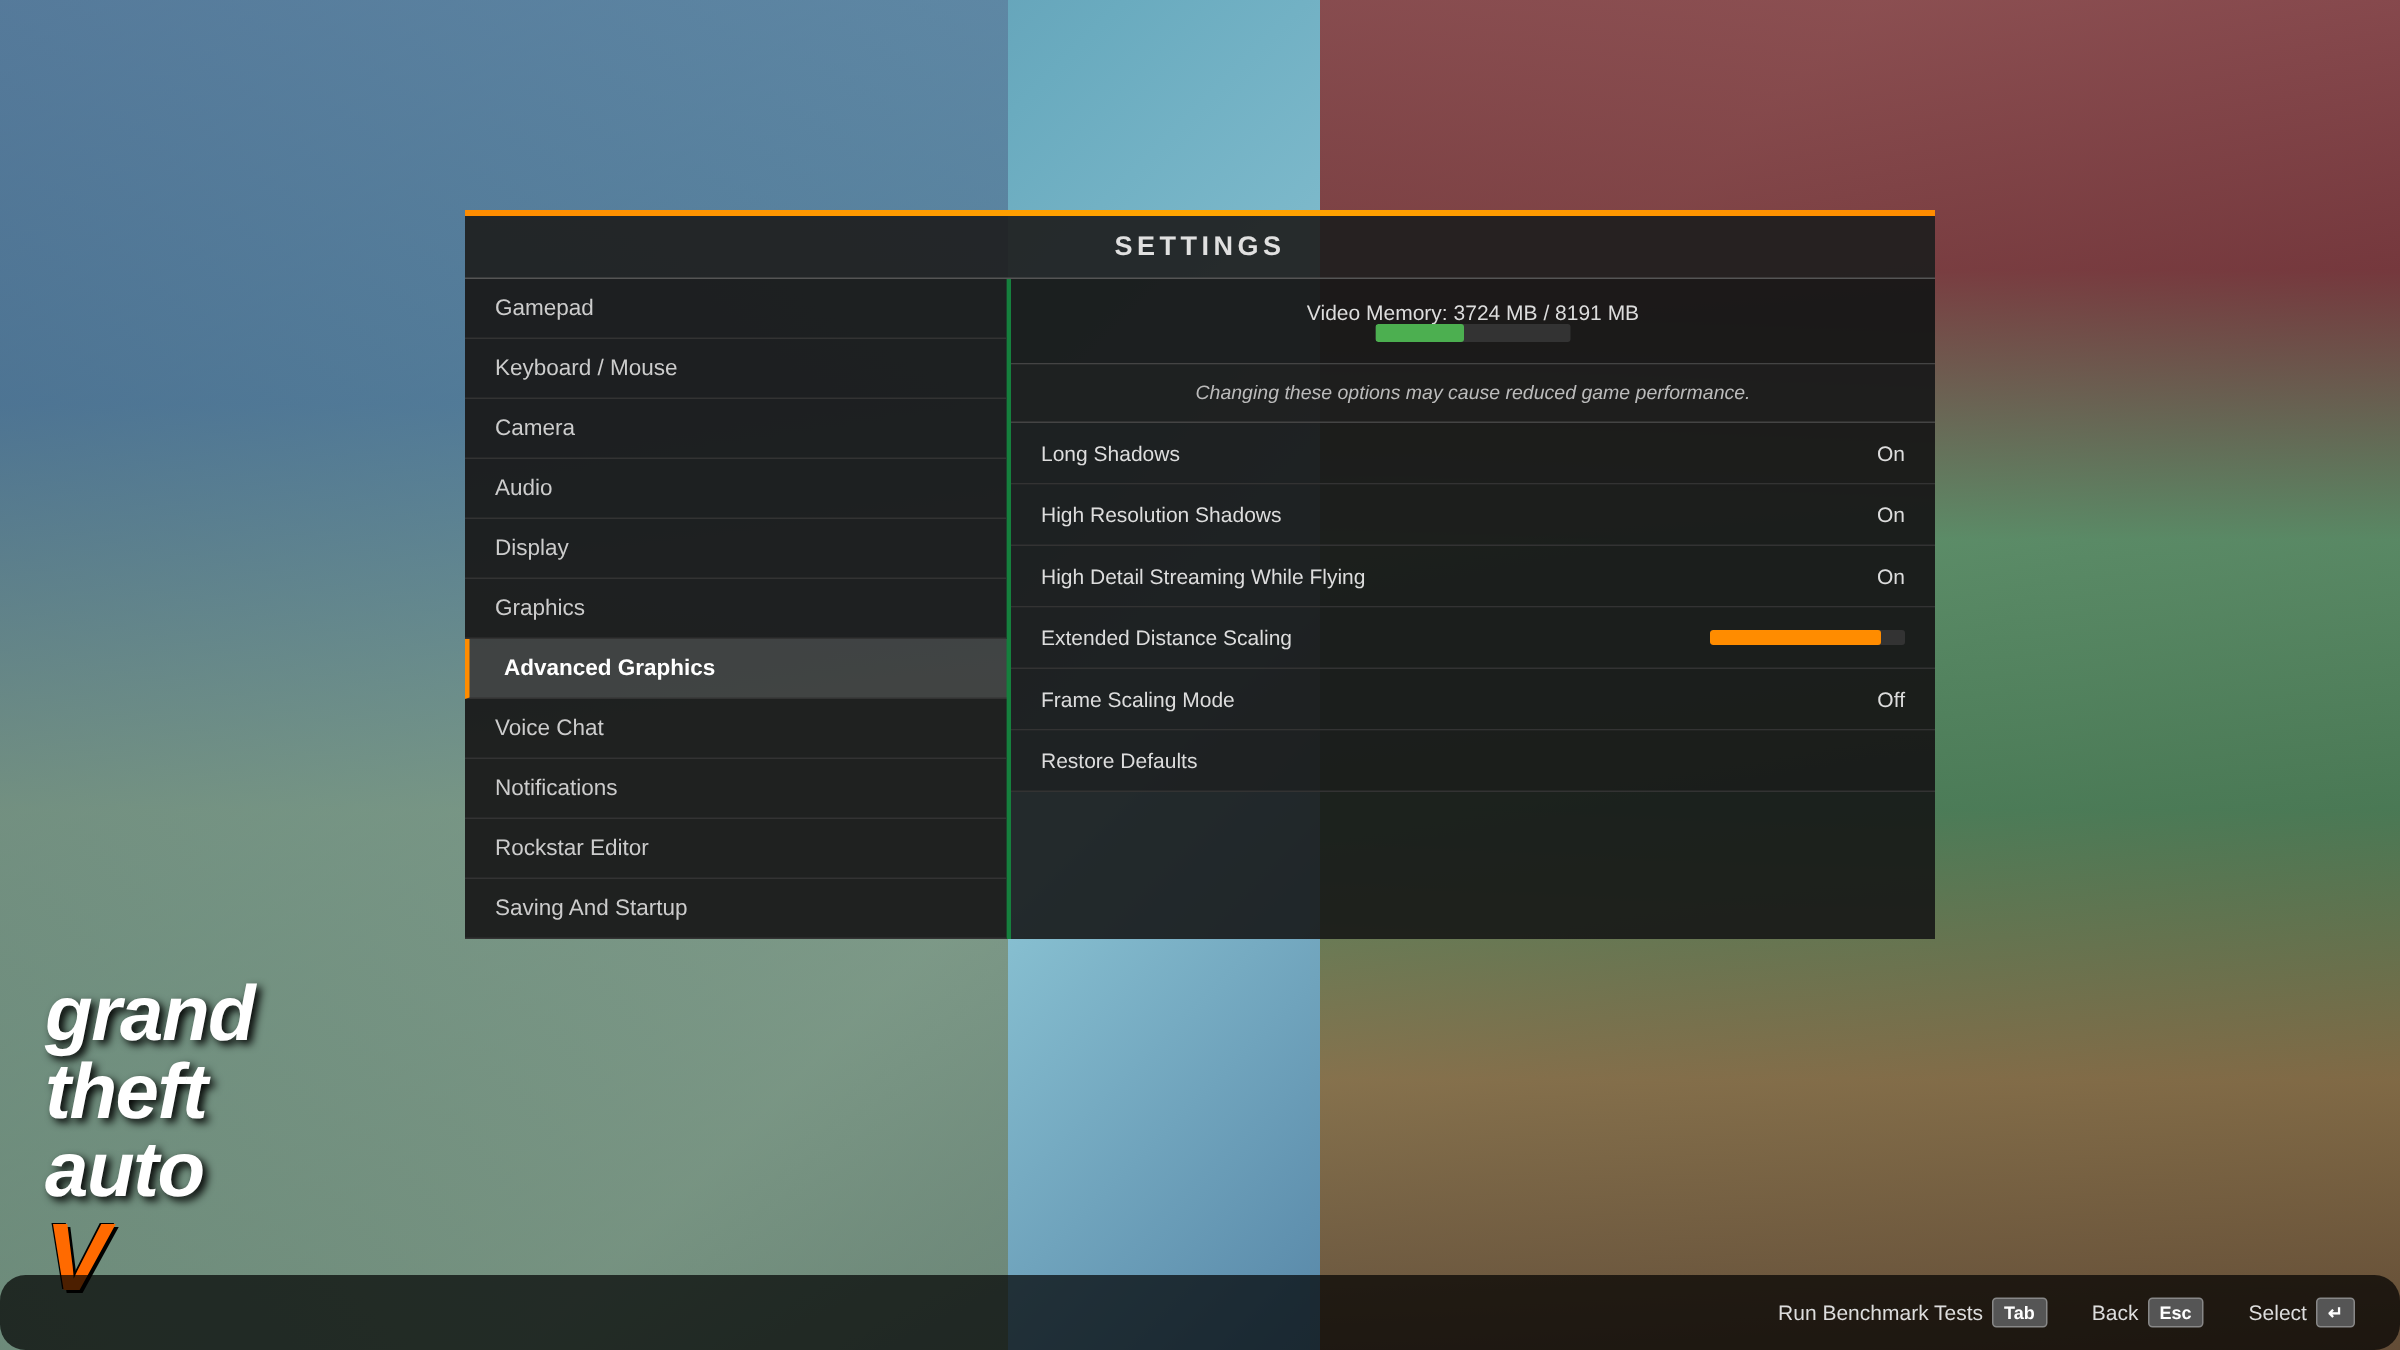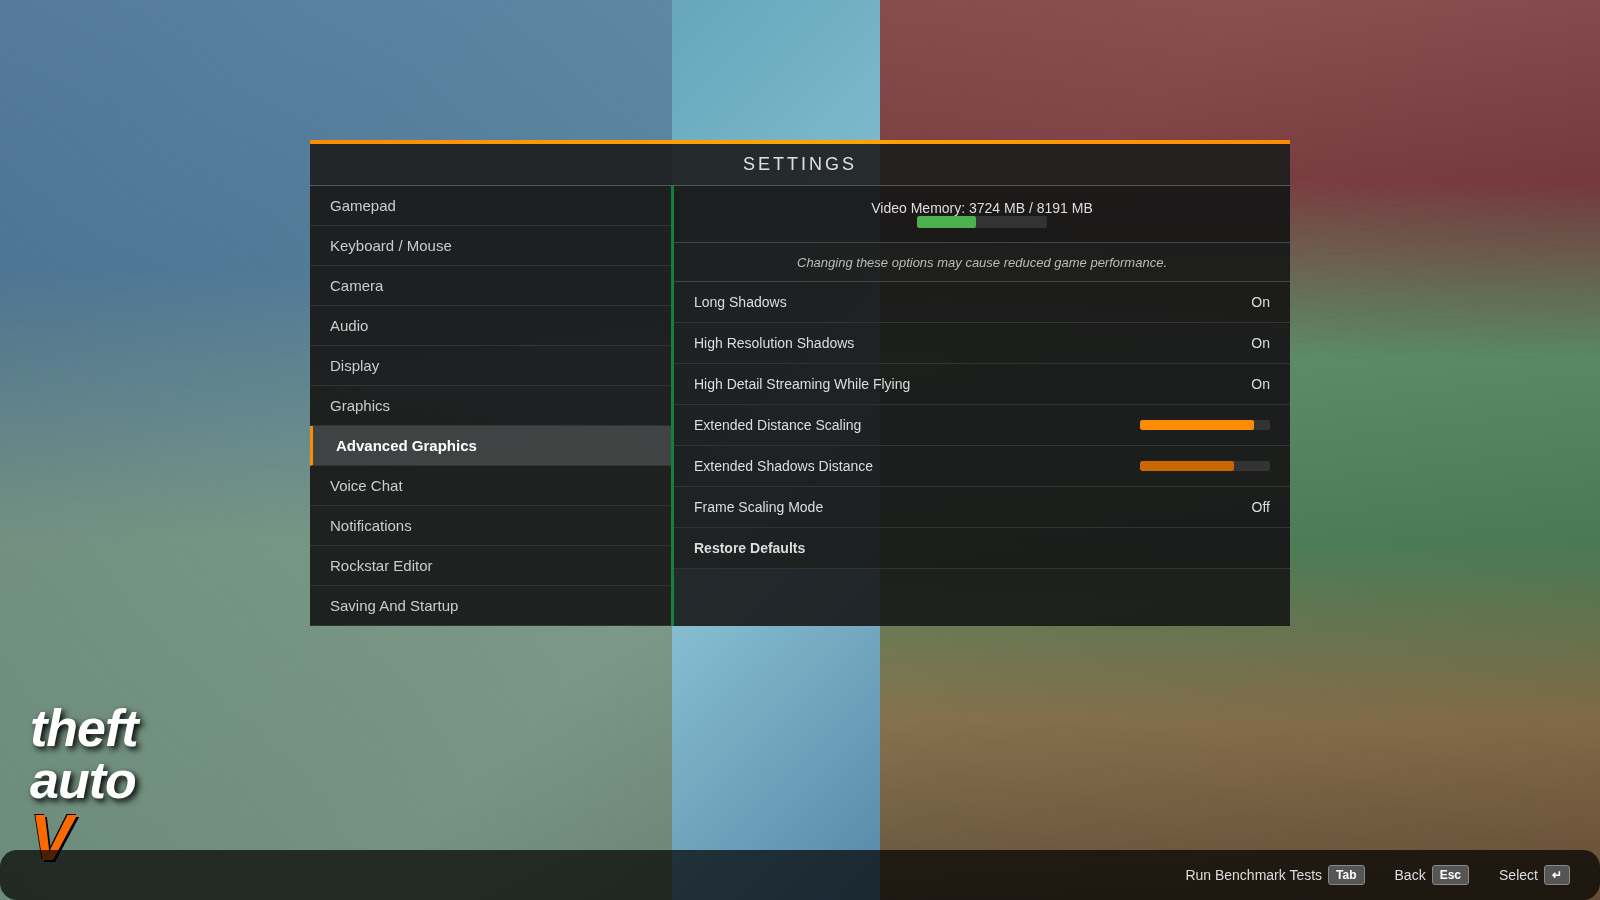--- a/index.html
+++ b/index.html
@@ -89,21 +89,21 @@
     .settings-title-bar {
       background: rgba(30, 30, 30, 0.92);
       padding: 10px 0;
       text-align: center;
       border-bottom: 1px solid #555;
     }
 
     .settings-title-bar span {
       color: #e0e0e0;
       font-size: 18px;
-      font-weight: normal;
+      font-weight: bold;
       letter-spacing: 3px;
     }
 
     .settings-body {
       display: flex;
       background: rgba(20, 20, 20, 0.88);
     }
 
     
     .settings-nav {
@@ -226,21 +226,20 @@
       align-items: center;
       padding: 12px 20px;
       border-bottom: 1px solid #333;
       background: rgba(25,25,25,0.5);
       cursor: pointer;
     }
 
     .restore-row span {
       color: #ddd;
       font-size: 14px;
-      font-weight: bold;
     }
 
     
     .bottom-bar {
       position: absolute;
       bottom: 0;
       left: 0;
       right: 0;
       height: 50px;
       background: rgba(0,0,0,0.7);
@@ -272,20 +271,21 @@
     }
   </style>
 </head>
 <body>
 
 <div class="background"></div>
 <div class="bg-containers-left"></div>
 <div class="bg-character"></div>
 
 <div class="gta-logo">
+  <div class="grand">grand</div>
   <div class="theft">theft</div>
   <div class="auto">auto</div>
   <div class="five">V</div>
 </div>
 
 <div class="settings-panel">
 
   <div class="settings-title-bar">
     <span>SETTINGS</span>
   </div>
@@ -330,26 +330,20 @@
             <span class="setting-value">On</span>
           </div>
           <div class="setting-row">
             <span class="setting-label">High Detail Streaming While Flying</span>
             <span class="setting-value">On</span>
           </div>
           <div class="setting-row">
             <span class="setting-label">Extended Distance Scaling</span>
             <div class="setting-slider">
               <div class="slider-fill-orange" style="width: 88%;"></div>
-            </div>
-          </div>
-          <div class="setting-row">
-            <span class="setting-label">Extended Shadows Distance</span>
-            <div class="setting-slider">
-              <div class="slider-fill-orange-partial" style="width: 72%;"></div>
             </div>
           </div>
           <div class="setting-row">
             <span class="setting-label">Frame Scaling Mode</span>
             <span class="setting-value">Off</span>
           </div>
           <div class="restore-row">
             <span>Restore Defaults</span>
           </div>
         </div>

